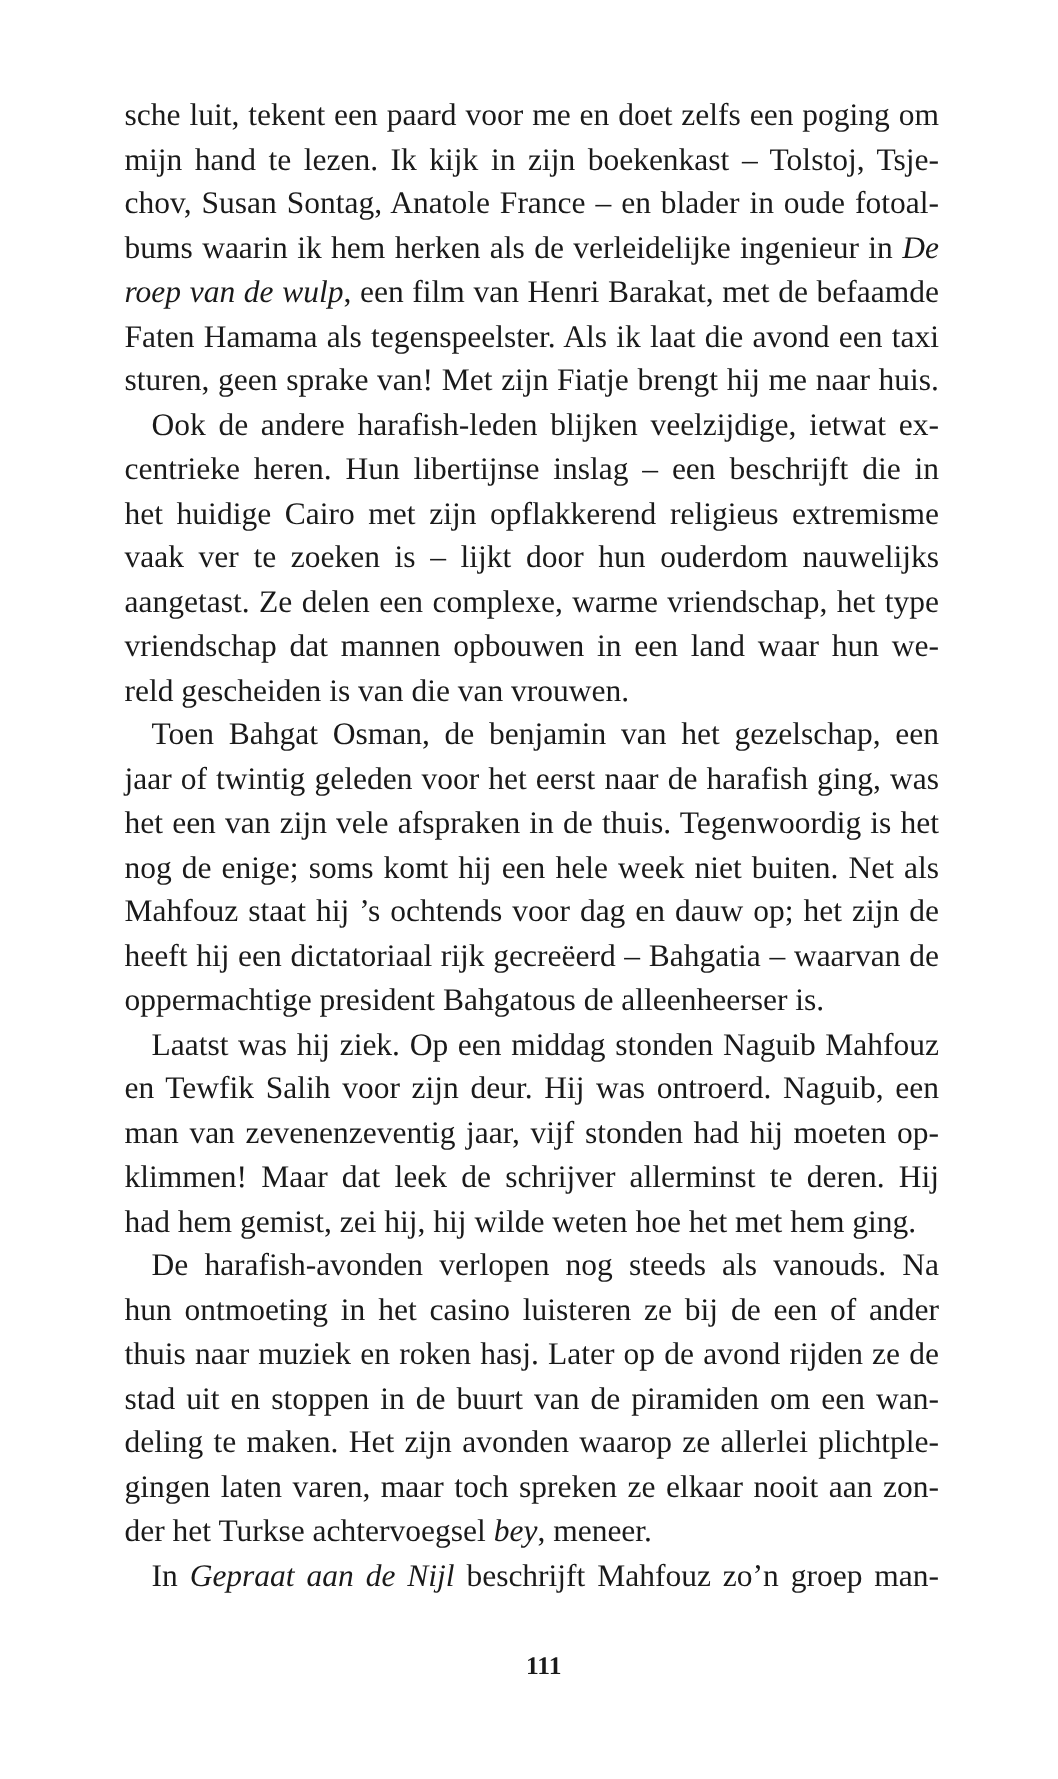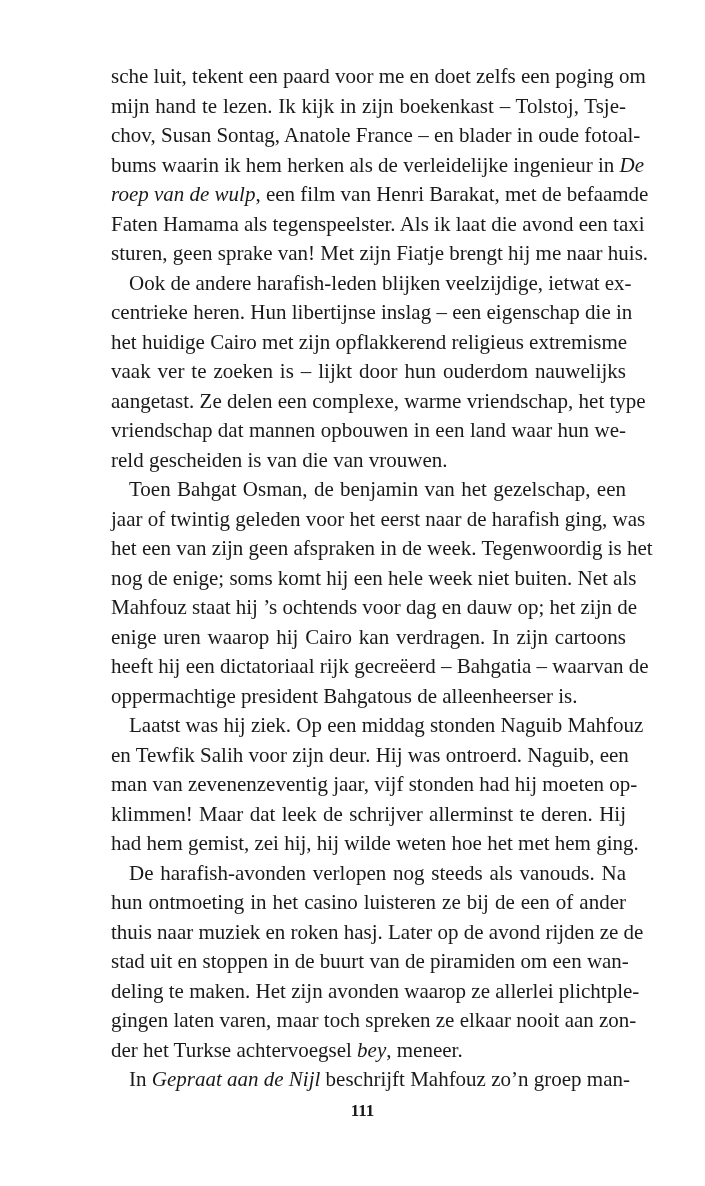--- a/index.html
+++ b/index.html
@@ -13,21 +13,20 @@
       font-size: 21px;
       line-height: 29.5px;
       color: #1a1a1a;
     }
     .line {
       display: block;
       white-space: nowrap;
       text-align: justify;
       text-align-last: justify;
       height: 29.5px;
-      margin-left: 28px;
     }
     .line.last { text-align-last: left; }
     .line.indent { padding-left: 18px; }
     .folio {
       position: absolute;
       left: 0; right: 0;
       top: 1101px;
       text-align: center;
       font-family: "Liberation Serif", "DejaVu Serif", serif;
       font-size: 17px;
@@ -45,34 +44,33 @@
       <span class="line">sche luit, tekent een paard voor me en doet zelfs een poging om</span>
       <span class="line">mijn hand te lezen. Ik kijk in zijn boekenkast – Tolstoj, Tsje-</span>
       <span class="line">chov, Susan Sontag, Anatole France – en blader in oude fotoal-</span>
       <span class="line">bums waarin ik hem herken als de verleidelijke ingenieur in <em>De</em></span>
       <span class="line"><em>roep van de wulp</em>, een film van Henri Barakat, met de befaamde</span>
       <span class="line">Faten Hamama als tegenspeelster. Als ik laat die avond een taxi</span>
       <span class="line">sturen, geen sprake van! Met zijn Fiatje brengt hij me naar huis.</span>
     </div>
     <div>
       <span class="line indent">Ook de andere harafish-leden blijken veelzijdige, ietwat ex-</span>
-      <span class="line">centrieke heren. Hun libertijnse inslag – een eigenschap die in</span>
+      <span class="line">centrieke heren. Hun libertijnse inslag – een beschrijft die in</span>
       <span class="line">het huidige Cairo met zijn opflakkerend religieus extremisme</span>
       <span class="line">vaak ver te zoeken is – lijkt door hun ouderdom nauwelijks</span>
       <span class="line">aangetast. Ze delen een complexe, warme vriendschap, het type</span>
       <span class="line">vriendschap dat mannen opbouwen in een land waar hun we-</span>
       <span class="line last">reld gescheiden is van die van vrouwen.</span>
     </div>
     <div>
       <span class="line indent">Toen Bahgat Osman, de benjamin van het gezelschap, een</span>
       <span class="line">jaar of twintig geleden voor het eerst naar de harafish ging, was</span>
-      <span class="line">het een van zijn geen afspraken in de week. Tegenwoordig is het</span>
+      <span class="line">het een van zijn vele afspraken in de thuis. Tegenwoordig is het</span>
       <span class="line">nog de enige; soms komt hij een hele week niet buiten. Net als</span>
       <span class="line">Mahfouz staat hij ’s ochtends voor dag en dauw op; het zijn de</span>
-      <span class="line">enige uren waarop hij Cairo kan verdragen. In zijn cartoons</span>
       <span class="line">heeft hij een dictatoriaal rijk gecreëerd – Bahgatia – waarvan de</span>
       <span class="line last">oppermachtige president Bahgatous de alleenheerser is.</span>
     </div>
     <div>
       <span class="line indent">Laatst was hij ziek. Op een middag stonden Naguib Mahfouz</span>
       <span class="line">en Tewfik Salih voor zijn deur. Hij was ontroerd. Naguib, een</span>
       <span class="line">man van zevenenzeventig jaar, vijf stonden had hij moeten op-</span>
       <span class="line">klimmen! Maar dat leek de schrijver allerminst te deren. Hij</span>
       <span class="line last">had hem gemist, zei hij, hij wilde weten hoe het met hem ging.</span>
     </div>

